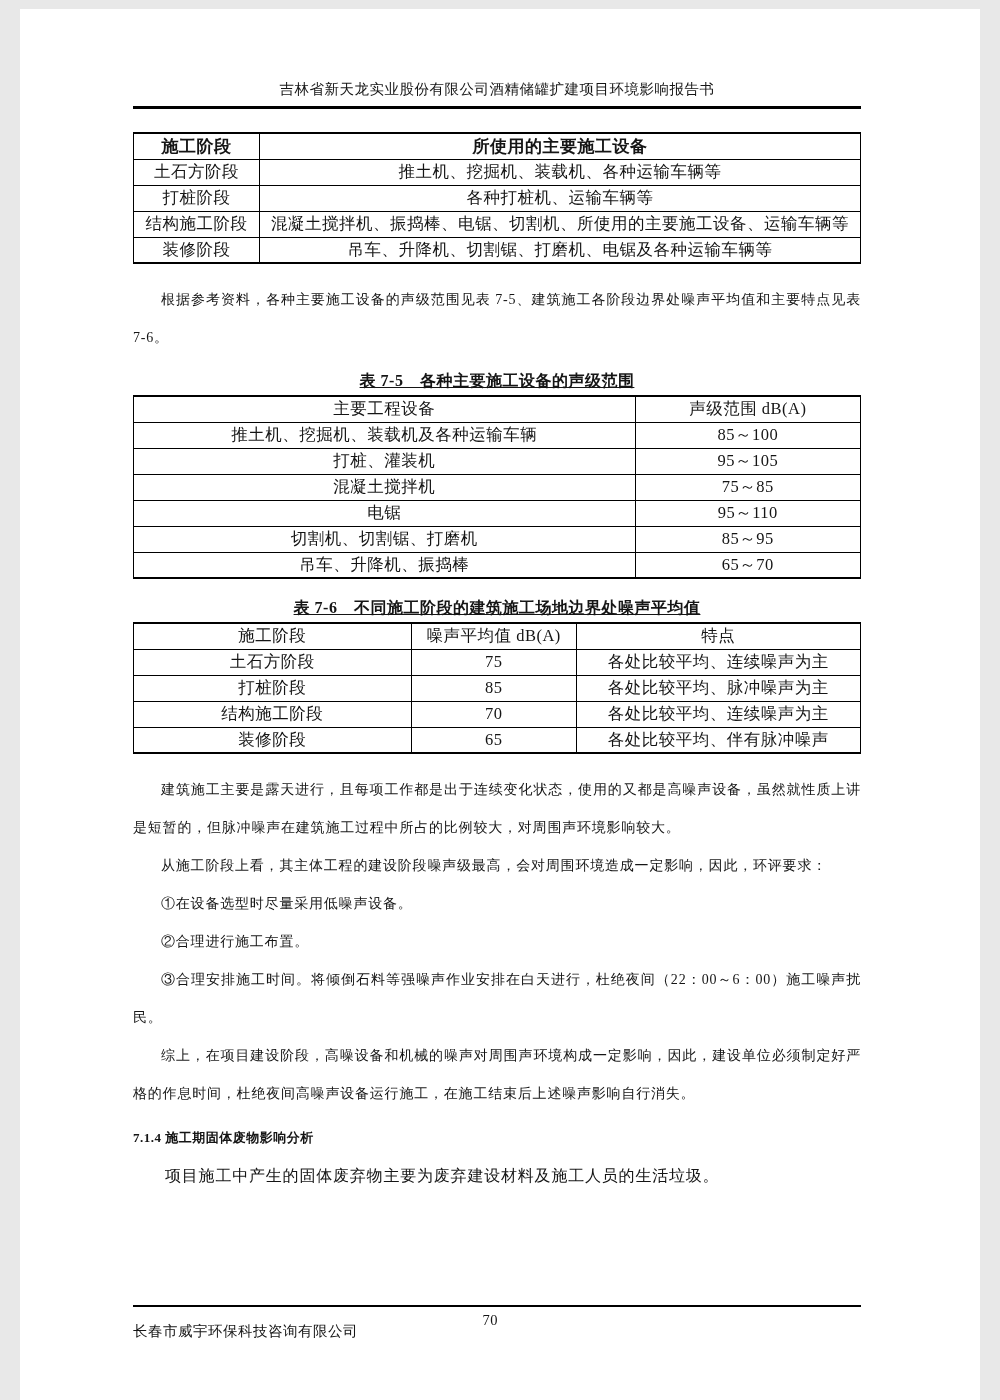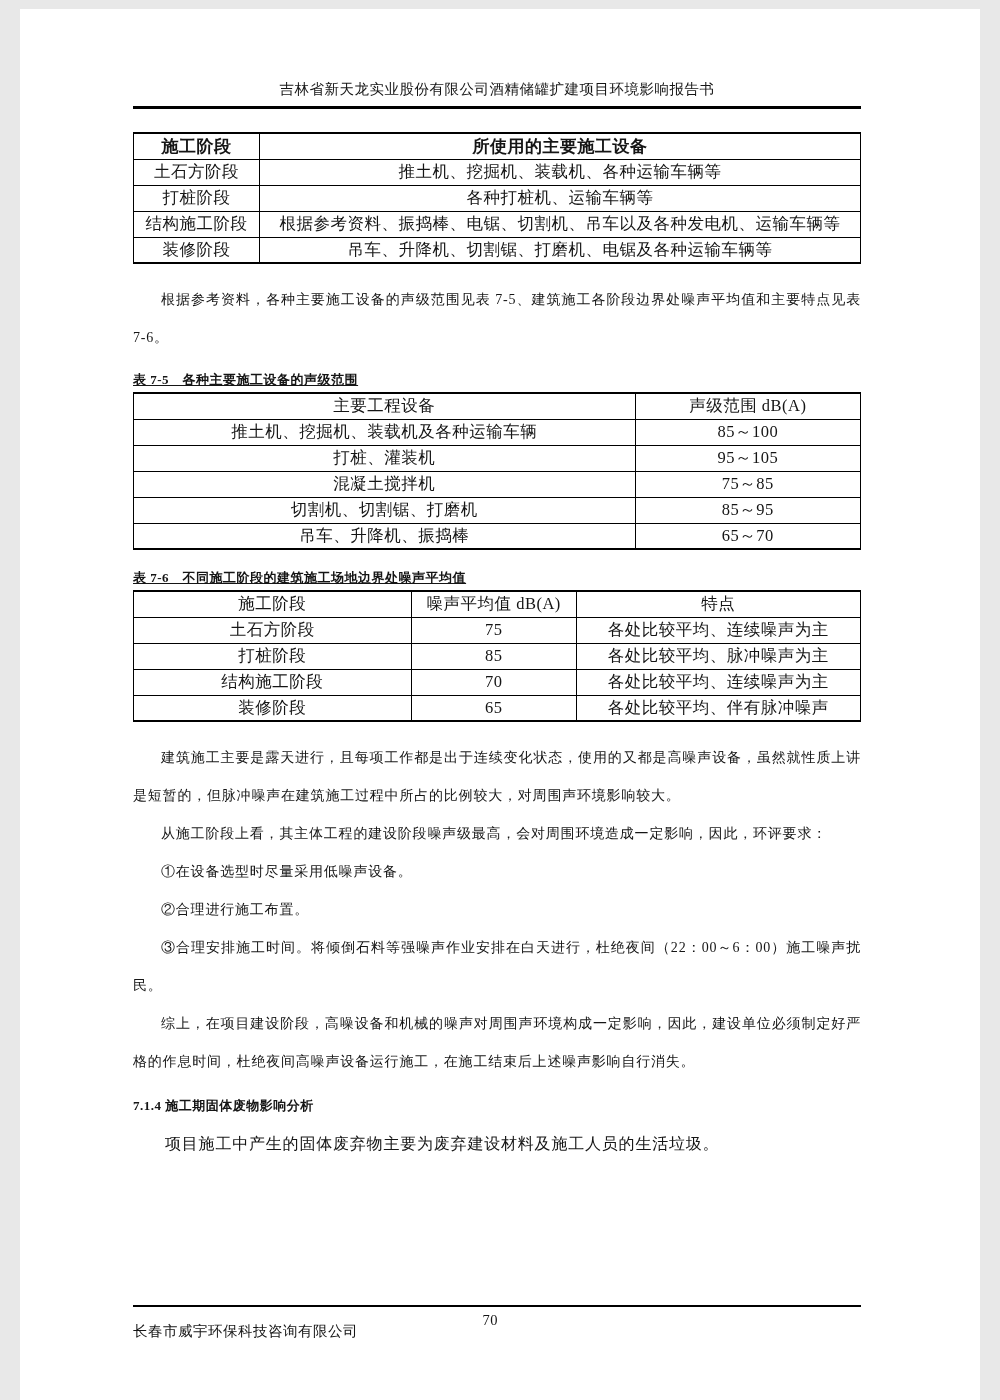--- a/index.html
+++ b/index.html
@@ -36,22 +36,23 @@
     padding:0 4px;
     box-sizing:border-box;
     font-weight:normal;
     letter-spacing:0.5px;
     overflow:hidden;
     white-space:nowrap;
   }
   .t1 { margin-top:23px; }
   .t1 .hdr td { font-weight:bold; font-size:17px; }
   .table-title {
+    text-align:center;
     font-weight:bold;
-    font-size:13px;
+    font-size:16px;
     letter-spacing:0.5px;
   }
   .title-underline { text-decoration:underline; }
   .tt5 { margin-top:14px; margin-bottom:3px; }
   .tt6 { margin-top:19px; margin-bottom:3px; }
   
   .body-text {
     margin-top:17px;
     font-size:14px;
     line-height:38px;
@@ -104,21 +105,21 @@
       <tr>
         <td>土石方阶段</td>
         <td>推土机、挖掘机、装载机、各种运输车辆等</td>
       </tr>
       <tr>
         <td>打桩阶段</td>
         <td>各种打桩机、运输车辆等</td>
       </tr>
       <tr>
         <td>结构施工阶段</td>
-        <td>根据参考资料、振捣棒、电锯、切割机、吊车以及各种发电机、运输车辆等</td>
+        <td>混凝土搅拌机、振捣棒、电锯、切割机、所使用的主要施工设备、运输车辆等</td>
       </tr>
       <tr>
         <td>装修阶段</td>
         <td>吊车、升降机、切割锯、打磨机、电锯及各种运输车辆等</td>
       </tr>
     </tbody>
       </table>
 
     <div class="body-text">
       <p class="para">根据参考资料，各种主要施工设备的声级范围见表 7-5、建筑施工各阶段边界处噪声平均值和主要特点见表 7-6。</p>
@@ -141,20 +142,24 @@
         <td>推土机、挖掘机、装载机及各种运输车辆</td>
         <td>85～100</td>
       </tr>
       <tr>
         <td>打桩、灌装机</td>
         <td>95～105</td>
       </tr>
       <tr>
         <td>混凝土搅拌机</td>
         <td>75～85</td>
+      </tr>
+      <tr>
+        <td>电锯</td>
+        <td>95～110</td>
       </tr>
       <tr>
         <td>切割机、切割锯、打磨机</td>
         <td>85～95</td>
       </tr>
       <tr>
         <td>吊车、升降机、振捣棒</td>
         <td>65～70</td>
       </tr>
     </tbody>

